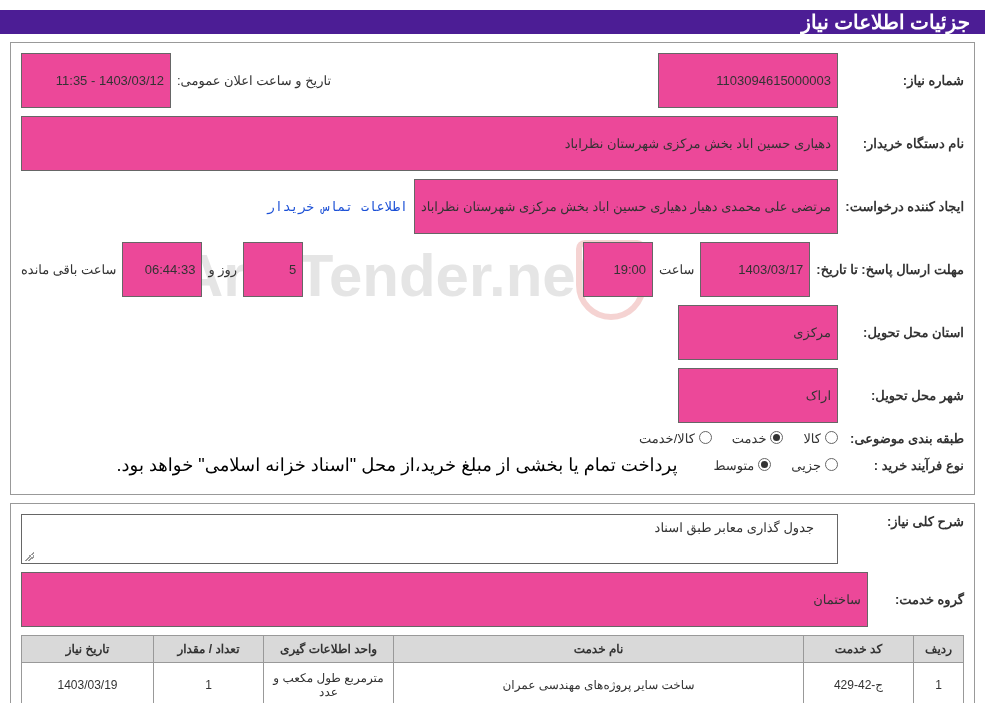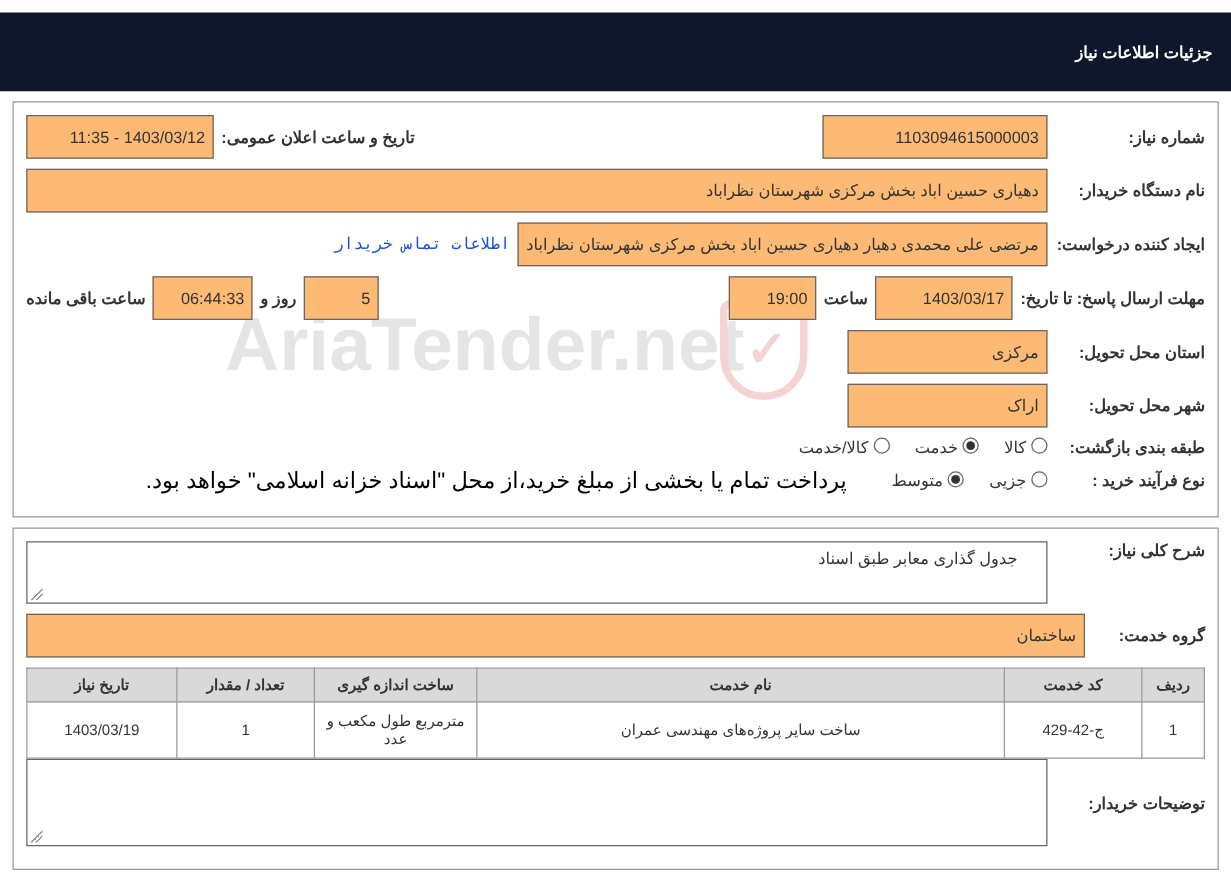--- a/index.html
+++ b/index.html
@@ -40,25 +40,25 @@
 }
 .watermark .shield::after {
   content: "✓";
   position: absolute;
   top: 10px;
   left: 15px;
   color: #d9534f;
   font-size: 40px;
 }
 .header-bar {
-  background: #0f172a;
+  background: #4c1d95;
   color: #fff;
-  padding: 24px 15px;
-  font-weight: bold;
-  font-size: 13px;
+  padding: 0 15px;
+  font-weight: bold;
+  font-size: 20px;
   margin: 10px 0 6px 0;
 }
 .section {
   border: 1px solid #999;
   margin: 8px 10px;
   padding: 10px 10px;
   position: relative;
   z-index: 1;
 }
 .row {
@@ -67,27 +67,27 @@
   margin-bottom: 8px;
   gap: 6px;
 }
 .label {
   font-weight: bold;
   white-space: nowrap;
   min-width: 120px;
   text-align: right;
 }
 .label-sm {
-  font-weight: bold;
+  font-weight: normal;
   white-space: nowrap;
 }
 .field {
   border: 1px solid #666;
-  padding: 9px 6px;
-  background: #fdba74;
+  padding: 19px 6px;
+  background: #ec4899;
   min-height: 22px;
   display: inline-flex;
   align-items: center;
 }
 .field-flex {
   flex: 1;
 }
 .link {
   color: #1a4fd6;
   cursor: pointer;
@@ -233,21 +233,21 @@
     <span class="label">استان محل تحویل:</span>
     <span class="field" style="min-width:160px">مرکزی</span>
   </div>
 
   <div class="row">
     <span class="label">شهر محل تحویل:</span>
     <span class="field" style="min-width:160px">اراک</span>
   </div>
 
   <div class="row">
-    <span class="label">طبقه بندی بازگشت:</span>
+    <span class="label">طبقه بندی موضوعی:</span>
     <div class="radio-group">
       <div class="radio-item">
         <span class="radio"></span>
         <span>کالا</span>
       </div>
       <div class="radio-item">
         <span class="radio checked"></span>
         <span>خدمت</span>
       </div>
       <div class="radio-item">
@@ -289,23 +289,23 @@
     <span class="label" style="min-width:90px">گروه خدمت:</span>
     <span class="field field-flex">ساختمان</span>
   </div>
 
   <table class="data-table">
     <thead>
       <tr>
         <th style="width:50px">ردیف</th>
         <th style="width:110px">کد خدمت</th>
         <th>نام خدمت</th>
-        <th style="width:130px">ساخت اندازه گیری</th>
+        <th style="width:130px">واحد اطلاعات گیری</th>
         <th style="width:110px">تعداد / مقدار</th>
-        <th style="width:120px">تاریخ نیاز</th>
+        <th style="width:132px">تاریخ نیاز</th>
       </tr>
     </thead>
     <tbody>
       <tr>
         <td>1</td>
         <td>ج-42-429</td>
         <td>ساخت سایر پروژه‌های مهندسی عمران</td>
         <td>مترمربع طول مکعب و عدد</td>
         <td>1</td>
         <td>1403/03/19</td>

